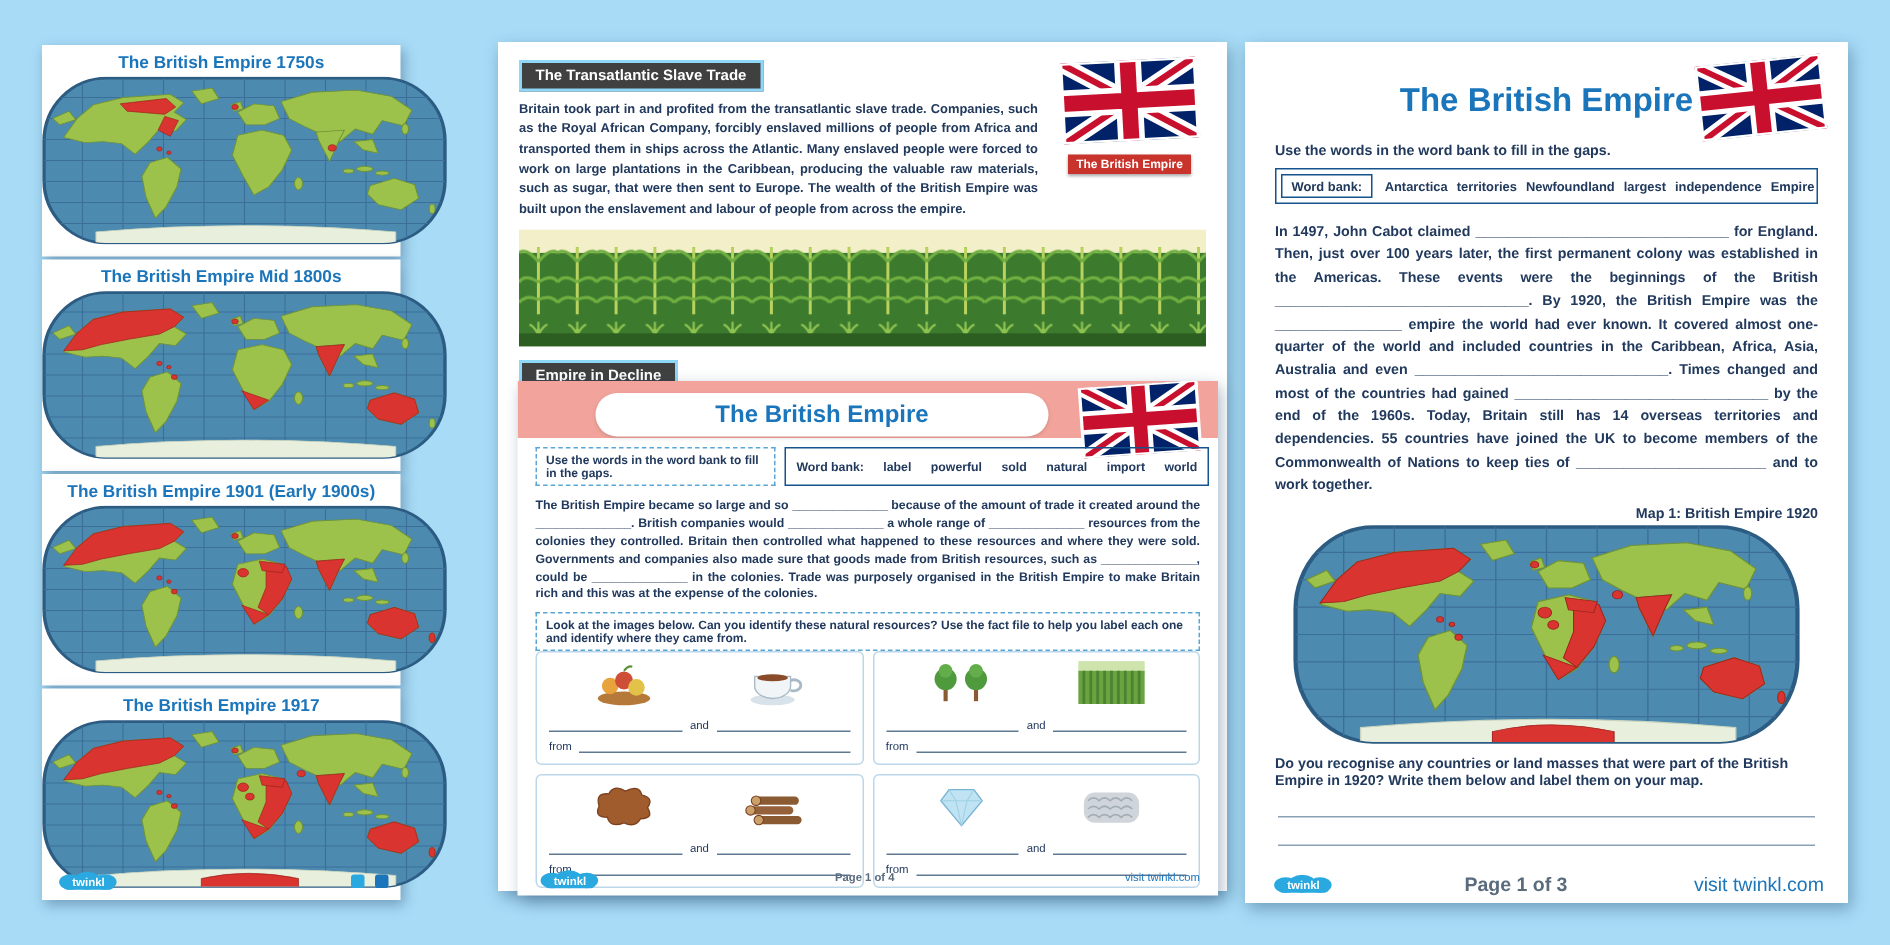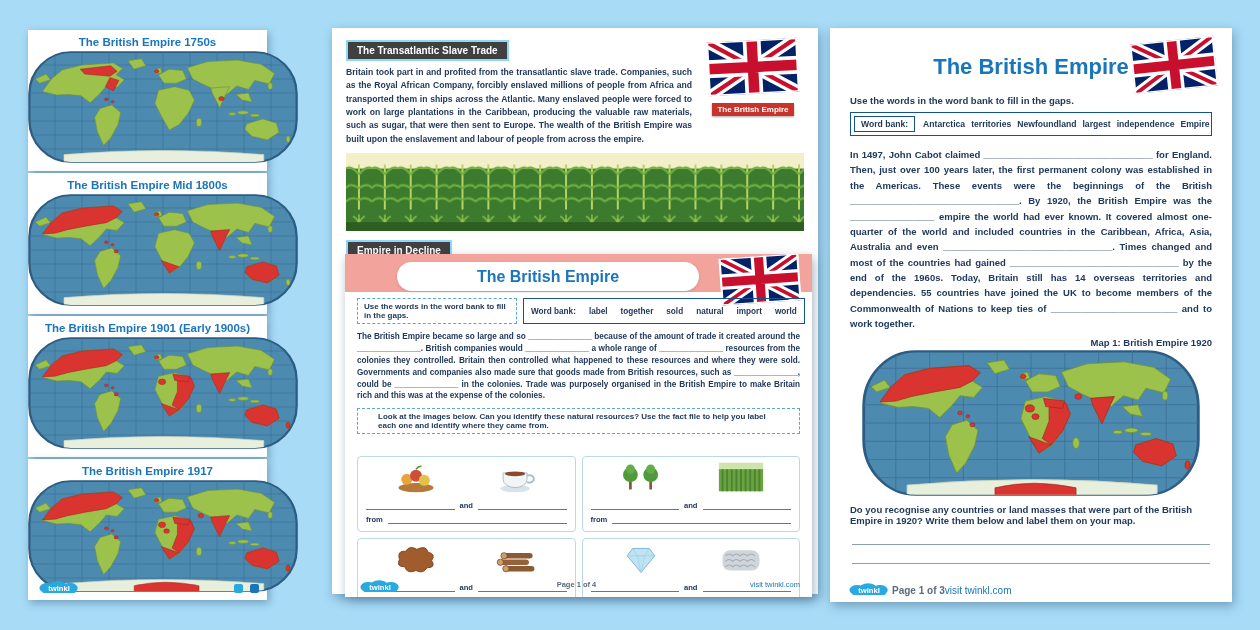--- a/index.html
+++ b/index.html
@@ -31,46 +31,46 @@
   .front-title-wrap{position:absolute;top:8px;left:52px;width:302px;height:29px;background:#fff;border-radius:15px;display:flex;align-items:center;justify-content:center;box-shadow:0 1px 3px rgba(0,0,0,.15)}
   .front-title{color:#1b75bb;font-weight:bold;font-size:16px}
   .front-flag{position:absolute;top:2px;right:12px;width:80px;height:47px;transform:rotate(-4deg)}
   .front-content{position:absolute;top:44px;left:12px;right:12px;bottom:16px}
   .wb-row{display:flex;gap:6px;align-items:stretch}
   .instr-box{flex:0 0 160px;border:1px dashed #5aa7d6;padding:3px 6px;font-size:8px;font-weight:bold}
   .wordbank{flex:1;border:1.5px solid #15538c;display:flex;align-items:center;font-size:8.2px;padding:0 7px;gap:13px;white-space:nowrap}
   .wb-label{font-weight:bold}
   .wb-word{font-weight:bold}
   .front-para{margin:7px 0 6px;font-size:8.2px;line-height:1.45;text-align:justify;font-weight:bold}
-  .activity-box{border:1px dashed #5aa7d6;padding:3px 20px;font-size:8px;font-weight:bold;margin-bottom:22px}
+  .activity-box{border:1px dashed #5aa7d6;padding:3px 6px;font-size:8px;font-weight:bold;margin-bottom:0}
   .res-grid{display:grid;grid-template-columns:1fr 1fr;gap:6px}
   .res-cell{border:1px solid #bcd7ea;border-radius:4px;padding:2px 8px 4px;height:76px}
   .res-imgs{display:flex;justify-content:space-around;align-items:center;height:37px}
   .res-img{width:52px;height:35px}
-  .cell-row{display:flex;align-items:flex-end;gap:5px;font-size:7.6px;font-weight:bold;margin-top:5px}
+  .cell-row{display:flex;align-items:flex-end;gap:5px;font-size:7.6px;font-weight:normal;margin-top:5px}
   .blank{flex:1;border-bottom:1px solid #5f7891;height:9px}
   .front-footer{position:absolute;left:12px;right:12px;bottom:3px;display:flex;justify-content:space-between;font-size:7.5px}
   .page-num{color:#5a6b7d;font-weight:bold}
   .visit-link{color:#1b75bb;font-weight:normal}
   .logo-svg{width:46px;height:14px}
 
   
   .page-right{left:830px;top:28px;width:402px;height:574px;padding:14px 20px}
   .right-title{color:#1b75bb;font-weight:bold;font-size:22px;text-align:center;margin-top:12px}
   .right-flag{position:absolute;top:12px;right:16px;width:84px;height:50px;transform:rotate(-6deg)}
   .right-instr{font-size:9.5px;font-weight:bold;margin:15px 0 6px}
   .right-wordbank{border:1.5px solid #15538c;display:flex;align-items:center;font-size:8.6px;padding:3px}
   .right-wordbank .wb-label{border:1px solid #15538c;padding:2px 6px;margin-right:8px;white-space:nowrap}
   .wb-words{flex:1;display:flex;justify-content:space-between;font-weight:bold;padding-right:4px;gap:6px}
   .right-para{margin:11px 0 5px;font-size:9.5px;line-height:1.62;text-align:justify;font-weight:bold}
   .map-caption{text-align:right;font-weight:bold;font-size:9.5px;margin:1px 0 2px}
   .right-map{display:block;margin:0 auto;width:338px;height:146px}
   .right-question{font-size:9.5px;font-weight:bold;margin-top:8px}
   .write-line{border-bottom:1px solid #8aa0b5;height:19px;margin:0 2px}
-  .right-footer{position:absolute;left:16px;right:16px;bottom:5px;display:flex;align-items:center;font-size:10px}
+  .right-footer{position:absolute;left:16px;right:16px;bottom:5px;display:flex;justify-content:space-between;align-items:center;font-size:13px}
 </style>
 </head>
 <body>
 
 <svg width="0" height="0" style="position:absolute" aria-hidden="true">
   <defs>
     <clipPath id="globe-clip">
         <rect x="1.5" y="1.5" width="297" height="157" rx="46" ry="60"></rect>
       </clipPath>
 
@@ -342,21 +342,21 @@
   <svg class="front-flag" viewBox="0 0 60 36">
       <use href="#union-jack"></use>
     </svg>
 
   <div class="front-content">
     <div class="wb-row">
       <div class="instr-box">Use the words in the word bank to fill in the gaps.</div>
       <div class="wordbank">
         <span class="wb-label">Word bank:</span>
         <span class="wb-word">label</span>
-        <span class="wb-word">together</span>
+        <span class="wb-word">powerful</span>
         <span class="wb-word">sold</span>
         <span class="wb-word">natural</span>
         <span class="wb-word">import</span>
         <span class="wb-word">world</span>
       </div>
     </div>
 
     <p class="front-para">The British Empire became so large and so ______________ because of the amount of trade it created around the ______________. British companies would ______________ a whole range of ______________ resources from the colonies they controlled. Britain then controlled what happened to these resources and where they were sold. Governments and companies also made sure that goods made from British resources, such as ______________, could be ______________ in the colonies. Trade was purposely organised in the British Empire to make Britain rich and this was at the expense of the colonies.</p>
 
     <div class="activity-box">Look at the images below. Can you identify these natural resources? Use the fact file to help you label each one and identify where they came from.</div>

